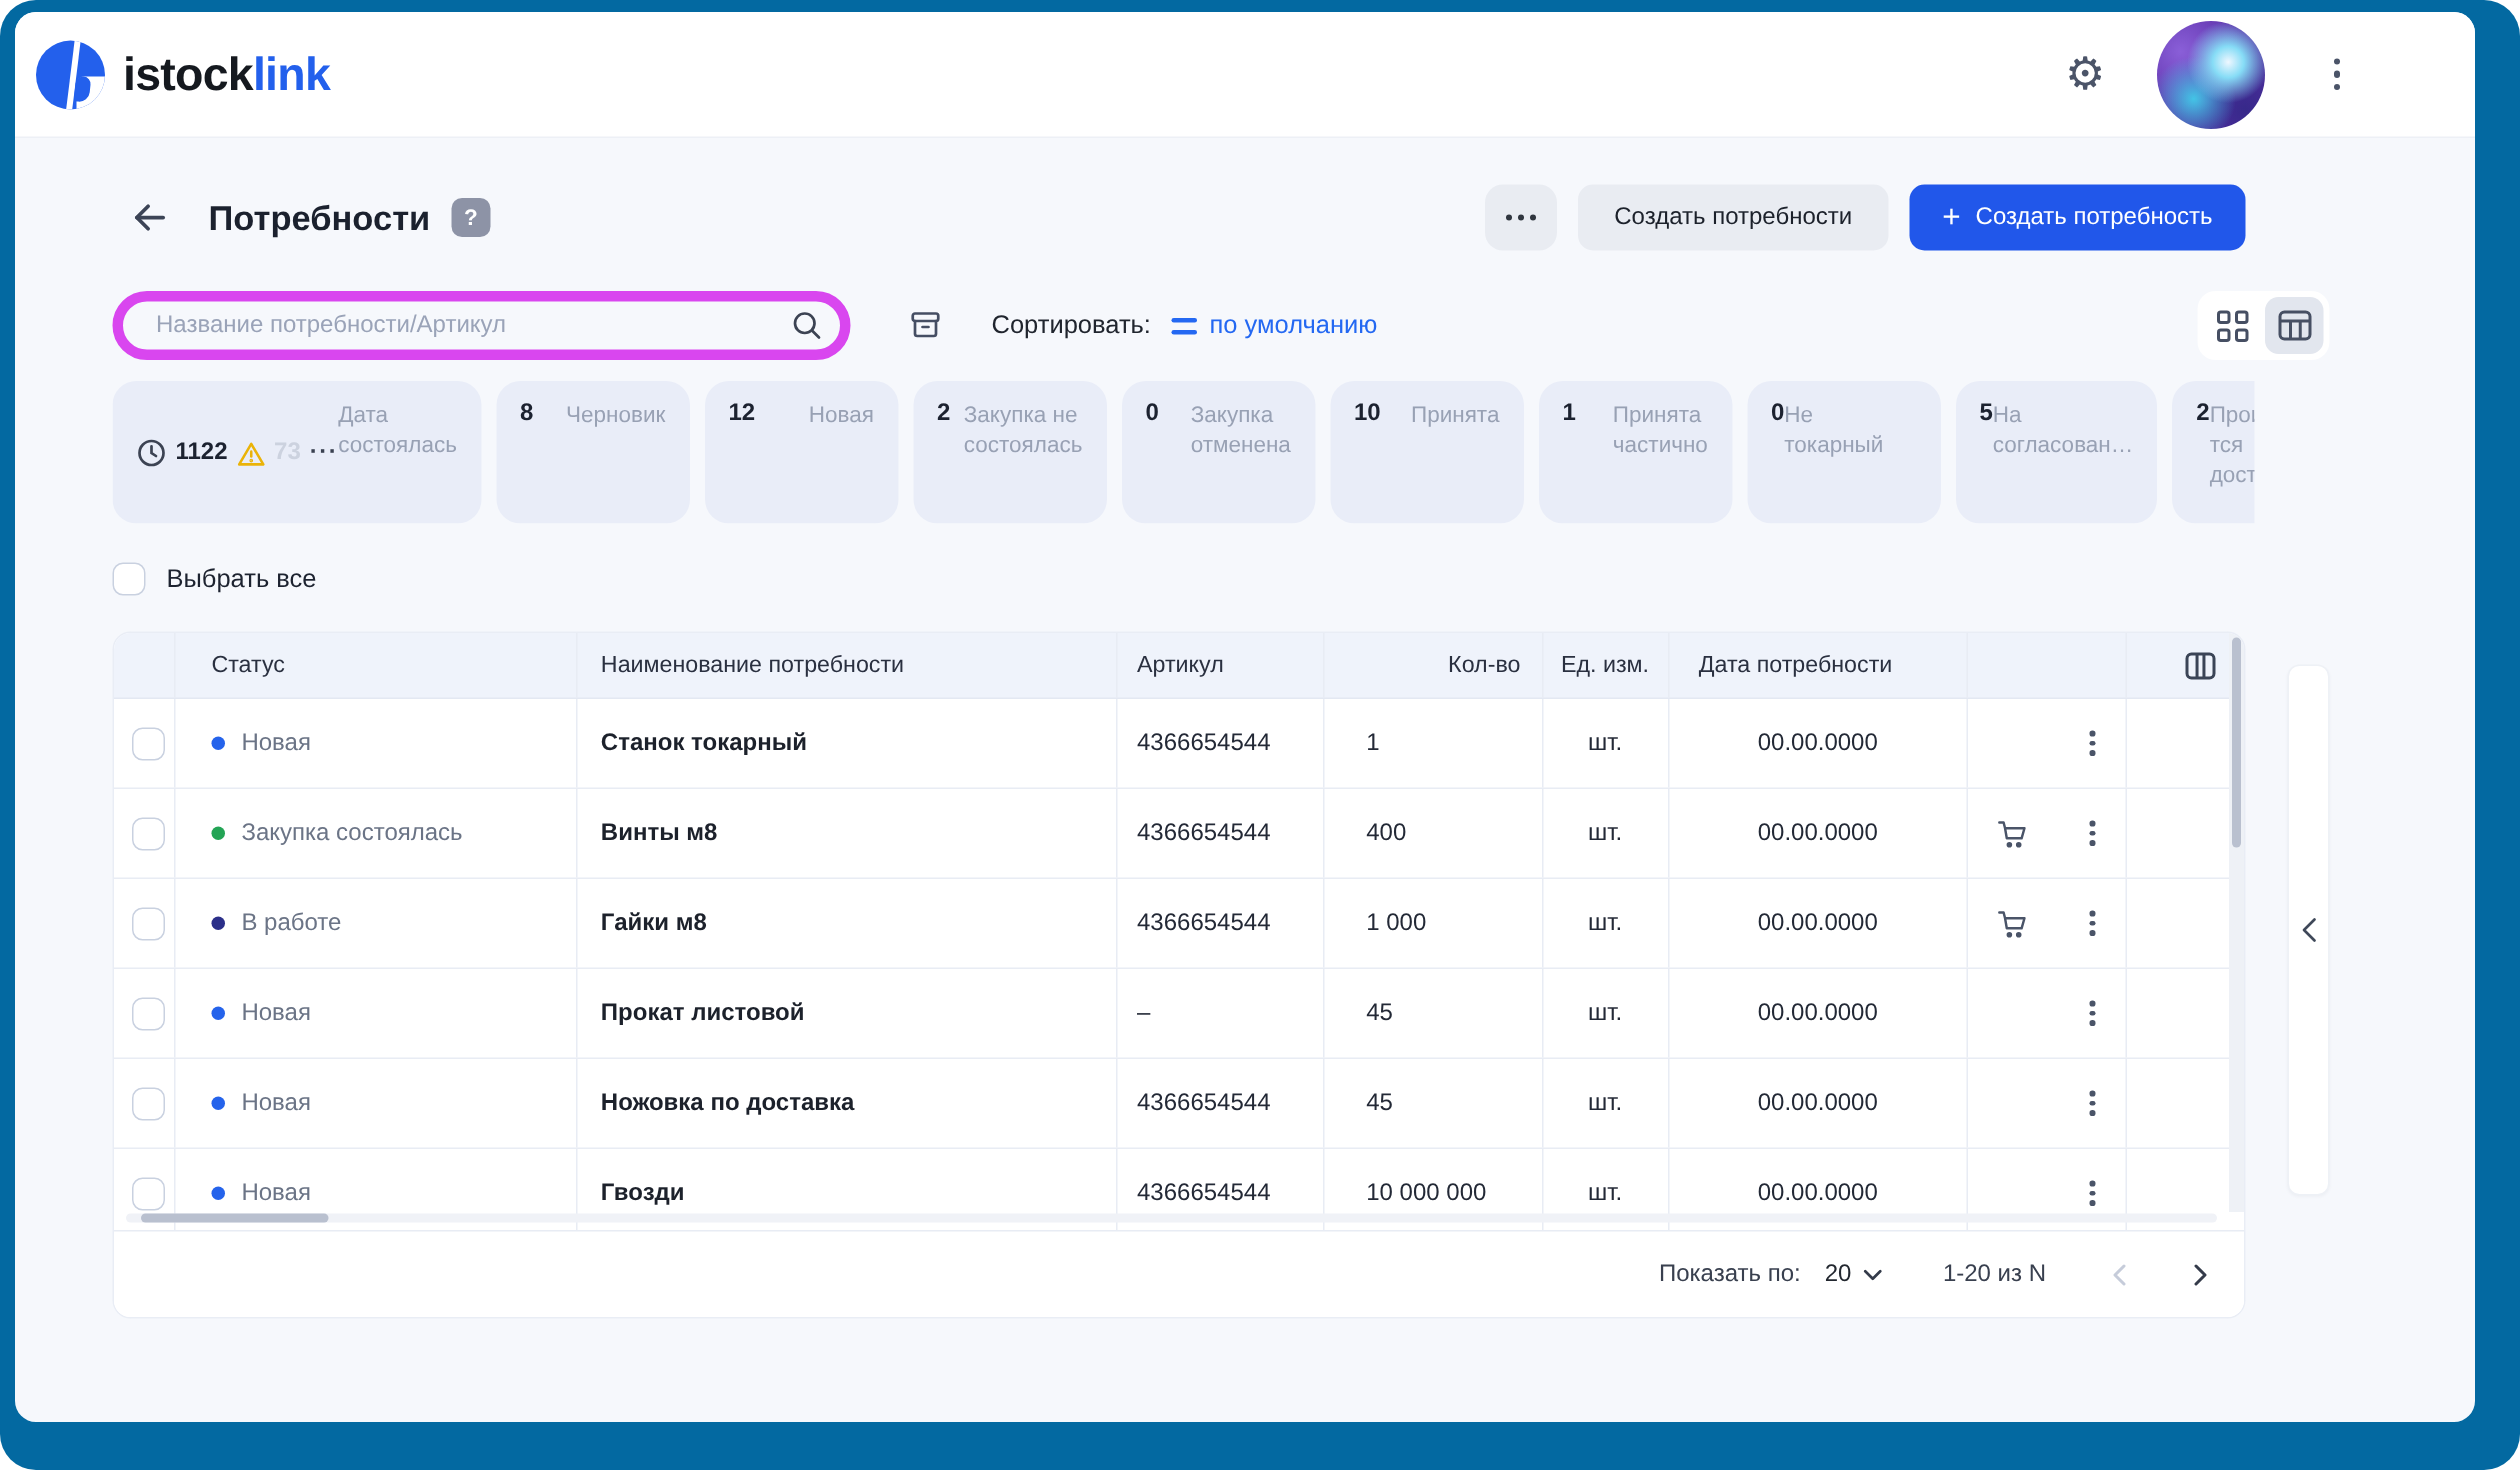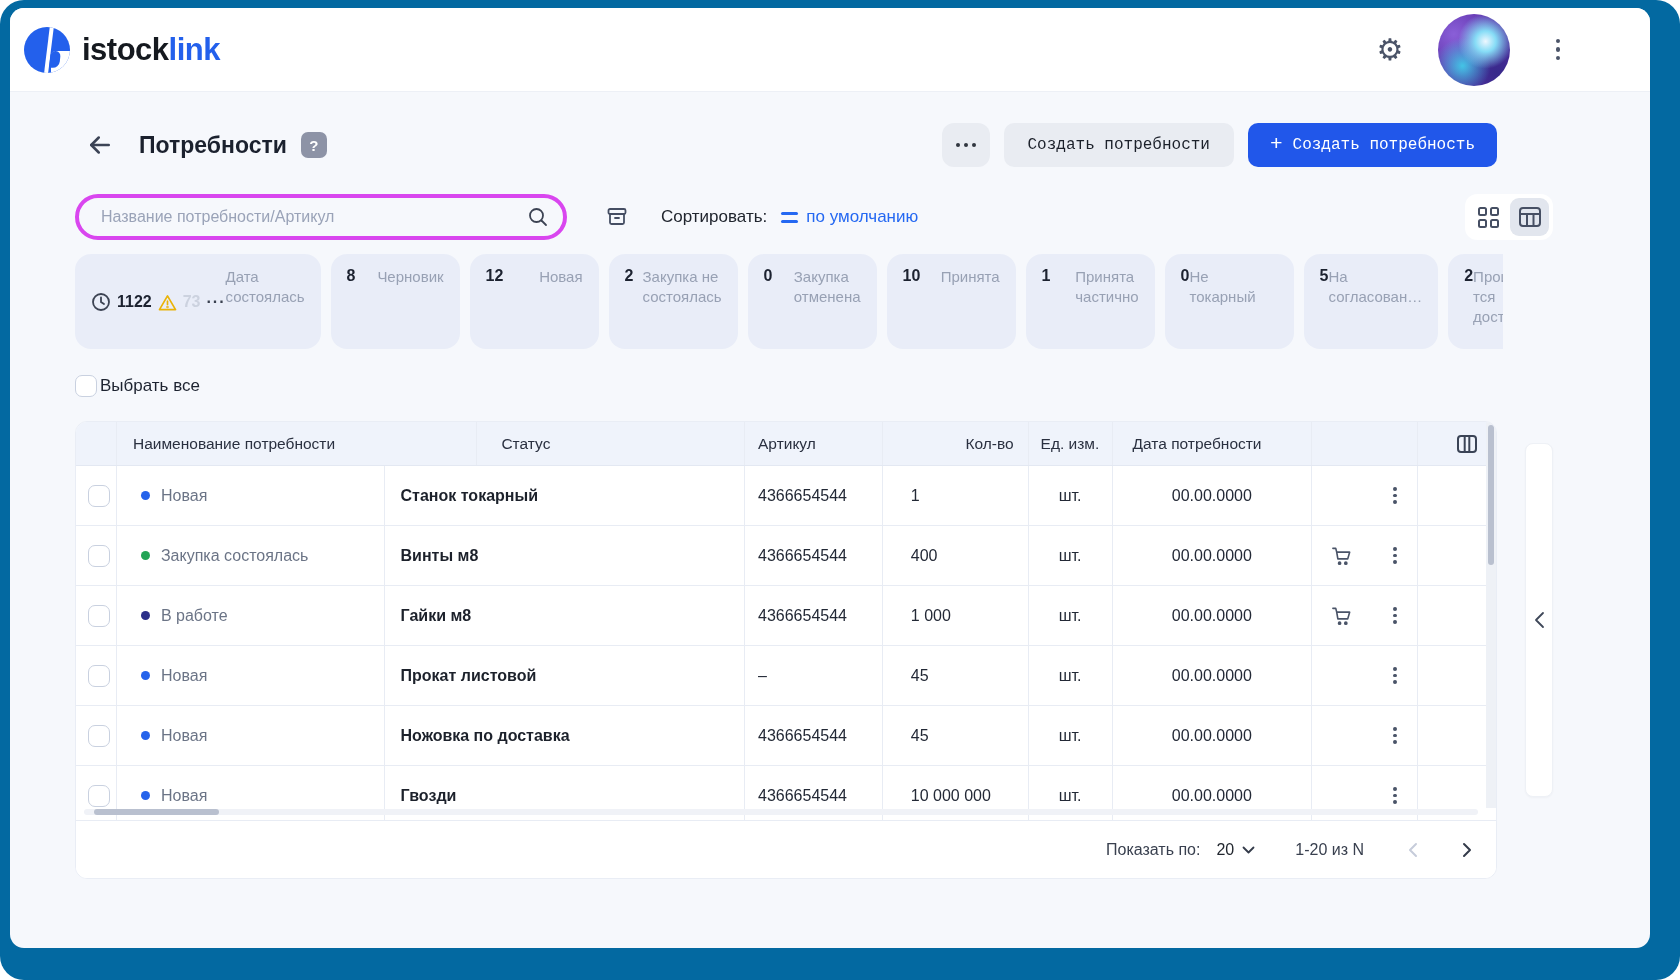--- a/index.html
+++ b/index.html
@@ -33,31 +33,31 @@
 
   
   .content { position:relative; padding:30px 0 0 65px; }
 
   
   .page-head { width:1422px; height:46px; display:flex; align-items:center; }
   .back { width:30px; height:30px; margin-left:10px; cursor:pointer; flex:0 0 auto; }
   .page-title { font-size:23px; font-weight:700; color:#1b212e; margin-left:24px; }
   .help-badge { width:26px; height:26px; margin-left:14px; border-radius:7px; background:#8d93a6; color:#fff; font-size:15px; font-weight:700; display:flex; align-items:center; justify-content:center; cursor:pointer; }
   .head-spacer { flex:1; }
-  .btn { border:none; cursor:pointer; font-family:Liberation Mono, monospace; }
+  .btn { border:none; cursor:pointer; font-family:Liberation Sans, sans-serif; }
   .btn-dots { width:48px; height:44px; border-radius:12px; background:#e9ecf2; display:flex; align-items:center; justify-content:center; gap:4px; }
   .btn-dots i { width:4px; height:4px; border-radius:50%; background:#30363f; }
   .btn-secondary { height:44px; padding:0 24px; margin-left:14px; border-radius:10px; background:#e9ecf2; color:#1c212b; font-size:16px; }
   .btn-primary { height:44px; padding:0 22px; margin-left:14px; border-radius:10px; background:#2157ea; color:#ffffff; font-size:16px; display:flex; align-items:center; gap:10px; }
   .btn-primary .plus { font-size:21px; font-weight:400; line-height:1; margin-top:-2px; }
 
   
   .toolbar { width:1478px; margin-top:26px; display:flex; align-items:center; }
   .search-wrap { position:relative; width:492px; }
-  .search-input { width:492px; height:46px; border:4px solid #d946ef; border-radius:24px; background:transparent; padding:0 48px 0 22px; font-size:16px; color:#2a3140; outline:none; font-family:inherit; }
+  .search-input { width:492px; height:46px; border:7px solid #d946ef; border-radius:24px; background:transparent; padding:0 48px 0 22px; font-size:16px; color:#2a3140; outline:none; font-family:inherit; }
   .search-input::placeholder { color:#9aa3b8; }
   .search-ic { position:absolute; right:18px; top:12px; cursor:pointer; }
   .archive-ic { margin-left:38px; cursor:pointer; }
   .sort-label { margin-left:32px; font-size:17px; color:#20252e; }
   .sort-eq { margin-left:14px; display:flex; flex-direction:column; gap:5px; cursor:pointer; }
   .sort-eq i { width:17px; height:3px; border-radius:2px; background:#2468f2; }
   .sort-value { margin-left:8px; font-size:17px; color:#2468f2; cursor:pointer; }
   .toolbar-spacer { flex:1; }
   .view-toggle { background:rgba(255,255,255,.92); border-radius:12px; padding:4px; display:flex; gap:2px; }
   .view-item { width:39px; height:38px; border-radius:9px; display:flex; align-items:center; justify-content:center; cursor:pointer; }
@@ -70,21 +70,21 @@
   .chip { flex:0 0 129px; height:95px; border-radius:16px; background:#e9edf8; padding:13px 16px 12px; display:flex; flex-direction:row; justify-content:space-between; cursor:pointer; }
   .chip.first { flex:0 0 145px; }
   .chip-top { display:flex; align-items:center; gap:6px; }
   .chip-count { font-size:16px; font-weight:700; color:#1c2230; }
   .chip-extra { font-size:16px; font-weight:700; color:#ccd2df; }
   .chip-menu { font-size:16px; font-weight:700; color:#3a4150; letter-spacing:1px; line-height:0.5; }
   .chip-label { font-size:15px; color:#98a1b4; line-height:1.32; white-space:pre-line; }
   .chip-sliver { flex:0 0 36px; height:95px; border-radius:16px 0 0 16px; background:#e9edf8; }
 
   
-  .select-all { margin-top:26px; display:flex; align-items:center; gap:3px; }
+  .select-all { margin-top:26px; display:flex; align-items:center; gap:14px; }
   .cb { width:22px; height:22px; border:1.5px solid #c9d1e0; border-radius:7px; background:#fff; cursor:pointer; flex:0 0 auto; }
   .select-all span.lbl { font-size:17px; color:#1d2330; }
 
   
   .card { width:1422px; margin-top:24px; background:#ffffff; border:1px solid #e9edf5; border-radius:12px; overflow:hidden; }
   .tbl-body { position:relative; height:398px; overflow:hidden; }
   .tr { display:flex; width:100%; }
   .th-row { height:44px; background:#eff3fb; border-bottom:1px solid #e3e8f2; }
   .row { height:60px; border-bottom:1px solid #e8ecf4; background:#fff; }
   .td { display:flex; align-items:center; font-size:16px; color:#232936; overflow:hidden; }
@@ -278,22 +278,22 @@
     <div class="select-all">
       <span class="cb"></span>
       <span class="lbl">Выбрать все</span>
     </div>
 
     <div class="card">
       <div class="tbl-body">
 
         <div class="tr th-row">
           <div class="td th c-check"></div>
+          <div class="td th c-status">Статус</div>
           <div class="td th c-name">Наименование потребности</div>
-          <div class="td th c-status">Статус</div>
           <div class="td th c-sku">Артикул</div>
           <div class="td th c-qty">Кол-во</div>
           <div class="td th c-unit">Ед. изм.</div>
           <div class="td th c-date">Дата потребности</div>
           <div class="td th c-act"></div>
           <div class="td th c-last">
             <svg width="22" height="20" viewBox="0 0 22 20" fill="none" stroke="#3b4456" stroke-width="2" stroke-linejoin="round">
                   <rect x="2" y="2" width="18" height="16" rx="3"></rect>
                   <path d="M8.7 2v16"></path>
                   <path d="M13.3 2v16"></path>

